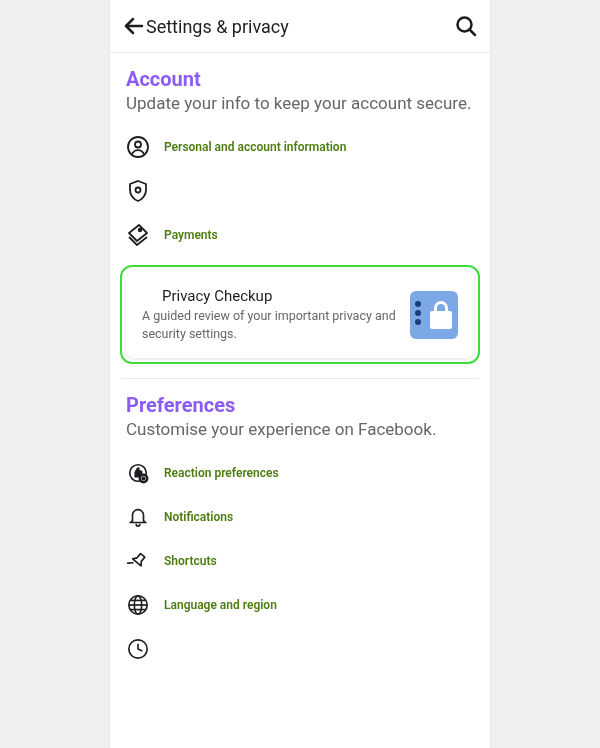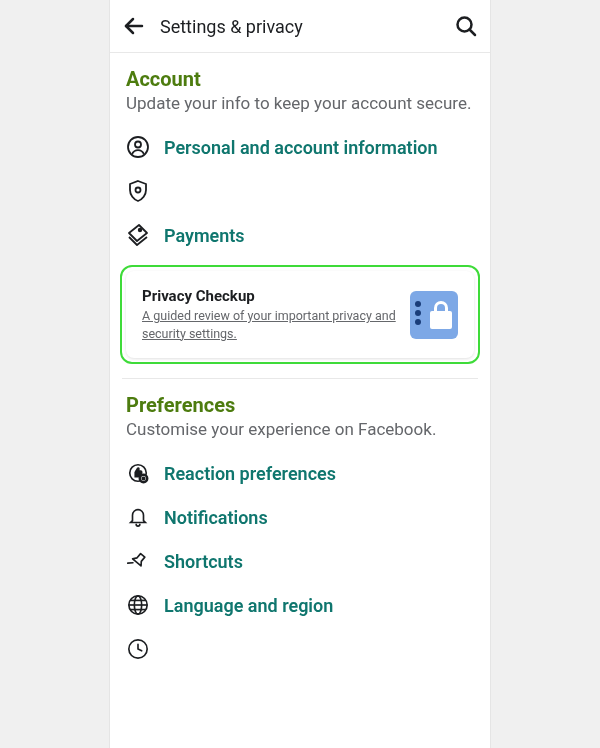--- a/index.html
+++ b/index.html
@@ -17,41 +17,40 @@
       width: 380px;
       background: #ffffff;
       min-height: 748px;
       box-shadow: 0 0 0 1px #e5e5e5;
     }
     .header {
       display: flex;
       align-items: center;
       padding: 14px 12px;
       border-bottom: 1px solid #e8e8e8;
-      gap: 14px;
     }
     .header-title {
       flex: 1;
       font-size: 18px;
       font-weight: 400;
       color: #1c1e21;
     }
     .icon-btn {
       display: flex;
       align-items: center;
       justify-content: center;
       cursor: pointer;
     }
     .section {
       padding: 14px 16px 4px;
     }
     .section-title {
       font-size: 20px;
       font-weight: 700;
-      color: #4d7c0f;
+      color: #8b5cf6;
       margin-bottom: 2px;
     }
     .section-subtitle {
       font-size: 17px;
       color: #65676b;
       margin-bottom: 8px;
     }
     .menu-item {
       display: flex;
       align-items: center;
@@ -61,23 +60,23 @@
     }
     .menu-icon {
       width: 24px;
       height: 24px;
       display: flex;
       align-items: center;
       justify-content: center;
       flex-shrink: 0;
     }
     .menu-label {
-      font-size: 18px;
+      font-size: 12px;
       font-weight: 600;
-      color: #0f766e;
+      color: #4d7c0f;
     }
     .highlight-card {
       margin: 8px 10px 14px;
       border: 2px solid #3edb39;
       border-radius: 12px;
       padding: 4px;
     }
     .card-inner {
       background: #ffffff;
       border-radius: 8px;
@@ -85,29 +84,29 @@
       padding: 16px;
       display: flex;
       align-items: center;
       gap: 14px;
     }
     .card-text {
       flex: 1;
     }
     .card-title {
       font-size: 15px;
-      font-weight: 700;
+      font-weight: 400;
       color: #1c1e21;
       margin-bottom: 2px;
+      margin-left: 20px;
     }
     .card-subtitle {
       font-size: 12.5px;
       color: #65676b;
       line-height: 1.4;
-      text-decoration: underline;
     }
     .card-icon {
       width: 48px;
       height: 48px;
       background: #7da8e6;
       border-radius: 6px;
       position: relative;
       flex-shrink: 0;
     }
     .divider {

